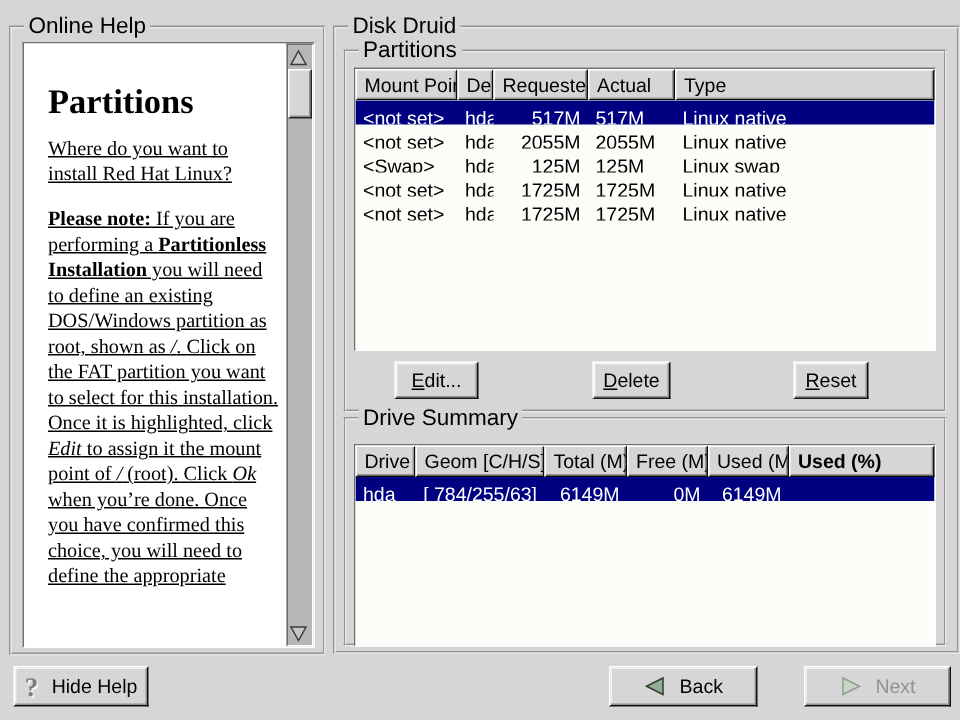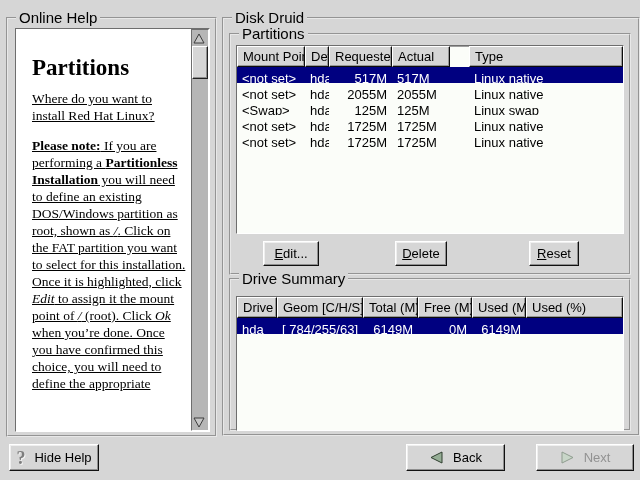--- a/index.html
+++ b/index.html
@@ -42,28 +42,28 @@
       padding:2px 5px;font-size:13px;line-height:15px;overflow:hidden;white-space:nowrap;}
   .tbody{flex:1;background:#fbfdf9;overflow:hidden;}
   .tr{display:flex;height:16px;line-height:16px;}
   .tr.selected{background:#000080;color:#ffffff;}
   .td{box-sizing:border-box;padding:4px 5px;font-size:13px;white-space:nowrap;overflow:hidden;}
 
   #partitions-table .c0{width:68px;}
   #partitions-table .c1{width:24px;}
   #partitions-table .c2{width:63px;text-align:right;}
   #partitions-table .c3{width:58px;text-align:left;}
-  #partitions-table .c4{flex:1;margin-left:19px;}
+  #partitions-table .c4{flex:1;}
 
   #drive-table .c0{width:40px;}
   #drive-table .c1{width:86px;text-align:right;}
   #drive-table .c2{width:55px;text-align:right;}
   #drive-table .c3{width:54px;text-align:right;}
   #drive-table .c4{width:54px;text-align:right;}
-  #drive-table .c5{flex:1;display:flex;align-items:center;}
+  #drive-table .c5{flex:1;display:flex;align-items:center;font-weight:bold;}
   .used-bar{display:inline-block;width:38px;height:11px;margin:0 8px 0 2px;flex:none;}
 
   
   #hide-help-btn{left:9px;top:444px;width:90px;height:27px;}
   #back-btn{left:406px;top:444px;width:99px;height:27px;}
   #next-btn{left:536px;top:444px;width:98px;height:27px;}
   .btn-icon{margin-right:9px;display:flex;align-items:center;}
   #qmark{font-family:"Liberation Serif",serif;font-weight:bold;font-size:18px;color:#7d7d7d;
          text-shadow:1px 1px 0 #f2f2f2;line-height:16px;}
   .disabled-label{color:#929292;}

